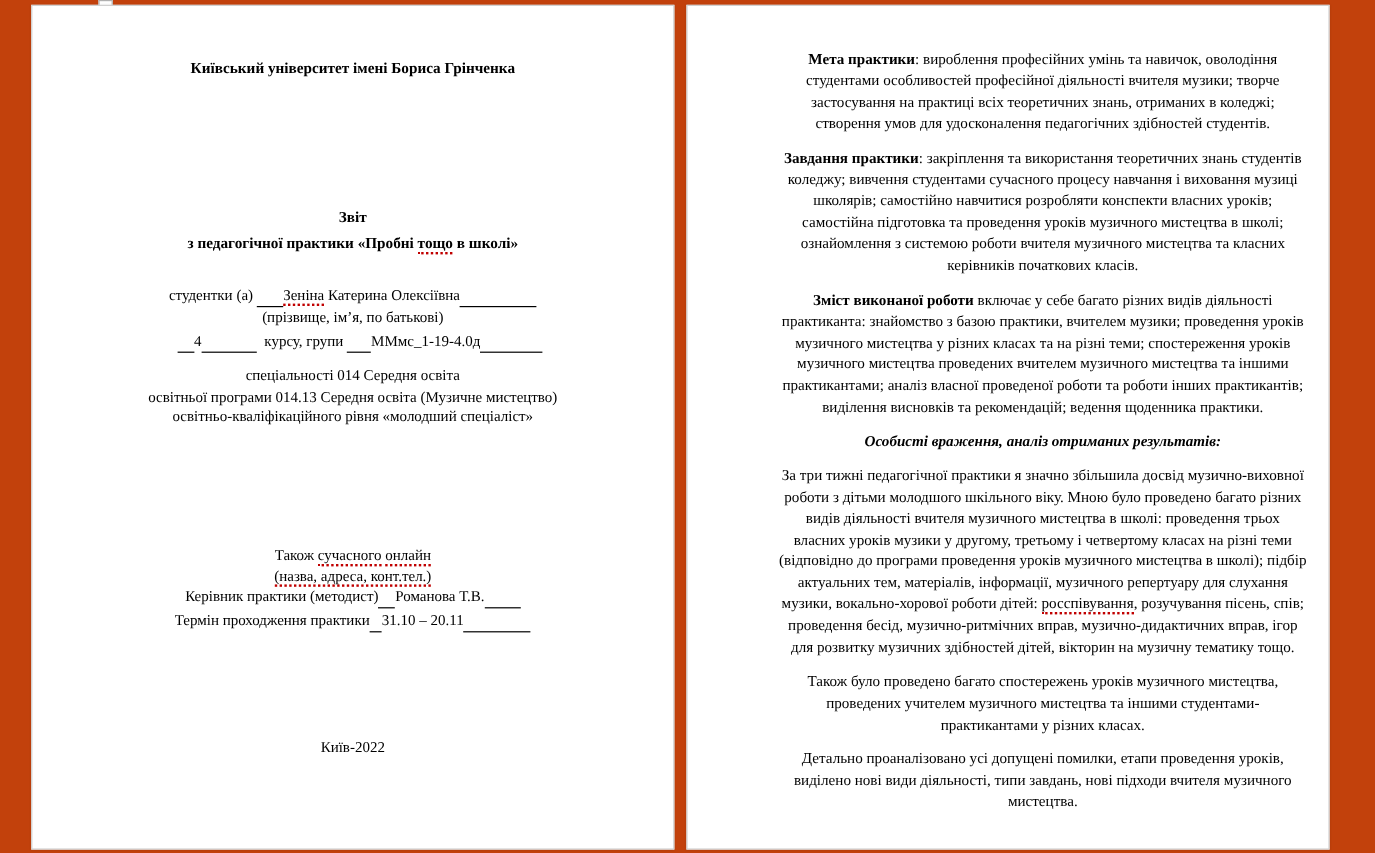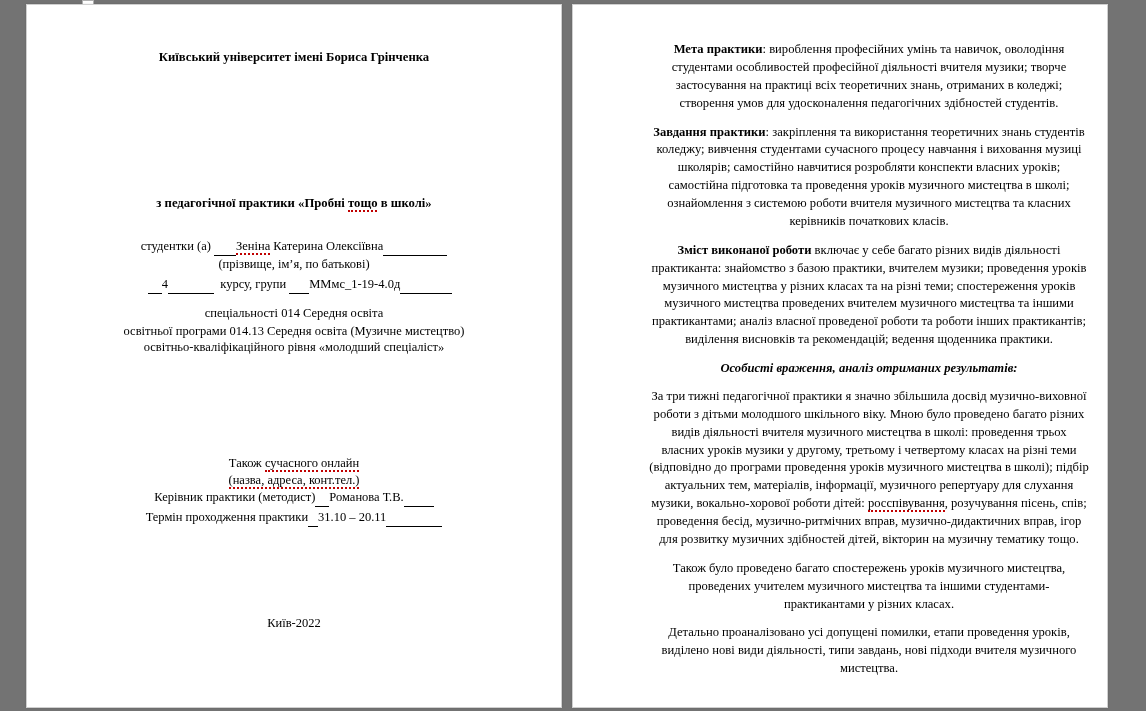--- a/index.html
+++ b/index.html
@@ -8,21 +8,21 @@
     background: #f0f0f0;
     width: 1146px;
     height: 711px;
     overflow: hidden;
     font-family: "Liberation Serif", serif;
   }
   #root {
     position: relative;
     width: 1146px;
     height: 711px;
-    background: #737373;
+    background: #c2410c;
   }
   .ruler-mark {
     position: absolute;
     left: 82px;
     top: 0px;
     width: 10px;
     height: 9px;
     border: 1px solid #b0b0b0;
     background: #ffffff;
   }
@@ -119,20 +119,21 @@
 <div id="root">
 
   <div class="ruler-mark"></div>
 
   <div class="page" id="page-left">
     <div class="page-inner lp">
 
       <div class="heading" style="top:44px;">Київський університет імені Бориса Грінченка</div>
 
 
+      <div class="heading" style="top:168px;">Звіт</div>
 
       <div class="heading" style="top:190px;">
         <span>з педагогічної практики «Пробні </span><span class="spell-wavy">тощо</span><span> в школі»</span>
       </div>
 
       <div class="line" style="top:233px;">
         <span>студентки (а)</span>&nbsp;<span class="ul" style="width:22px;">&nbsp;</span><span class="spell-wavy">Зеніна</span>&nbsp;<span>Катерина Олексіївна</span><span class="ul" style="width:64px;">&nbsp;</span>
       </div>
 
       <div class="line small" style="top:251px;">(прізвище, ім’я, по батькові)</div>

